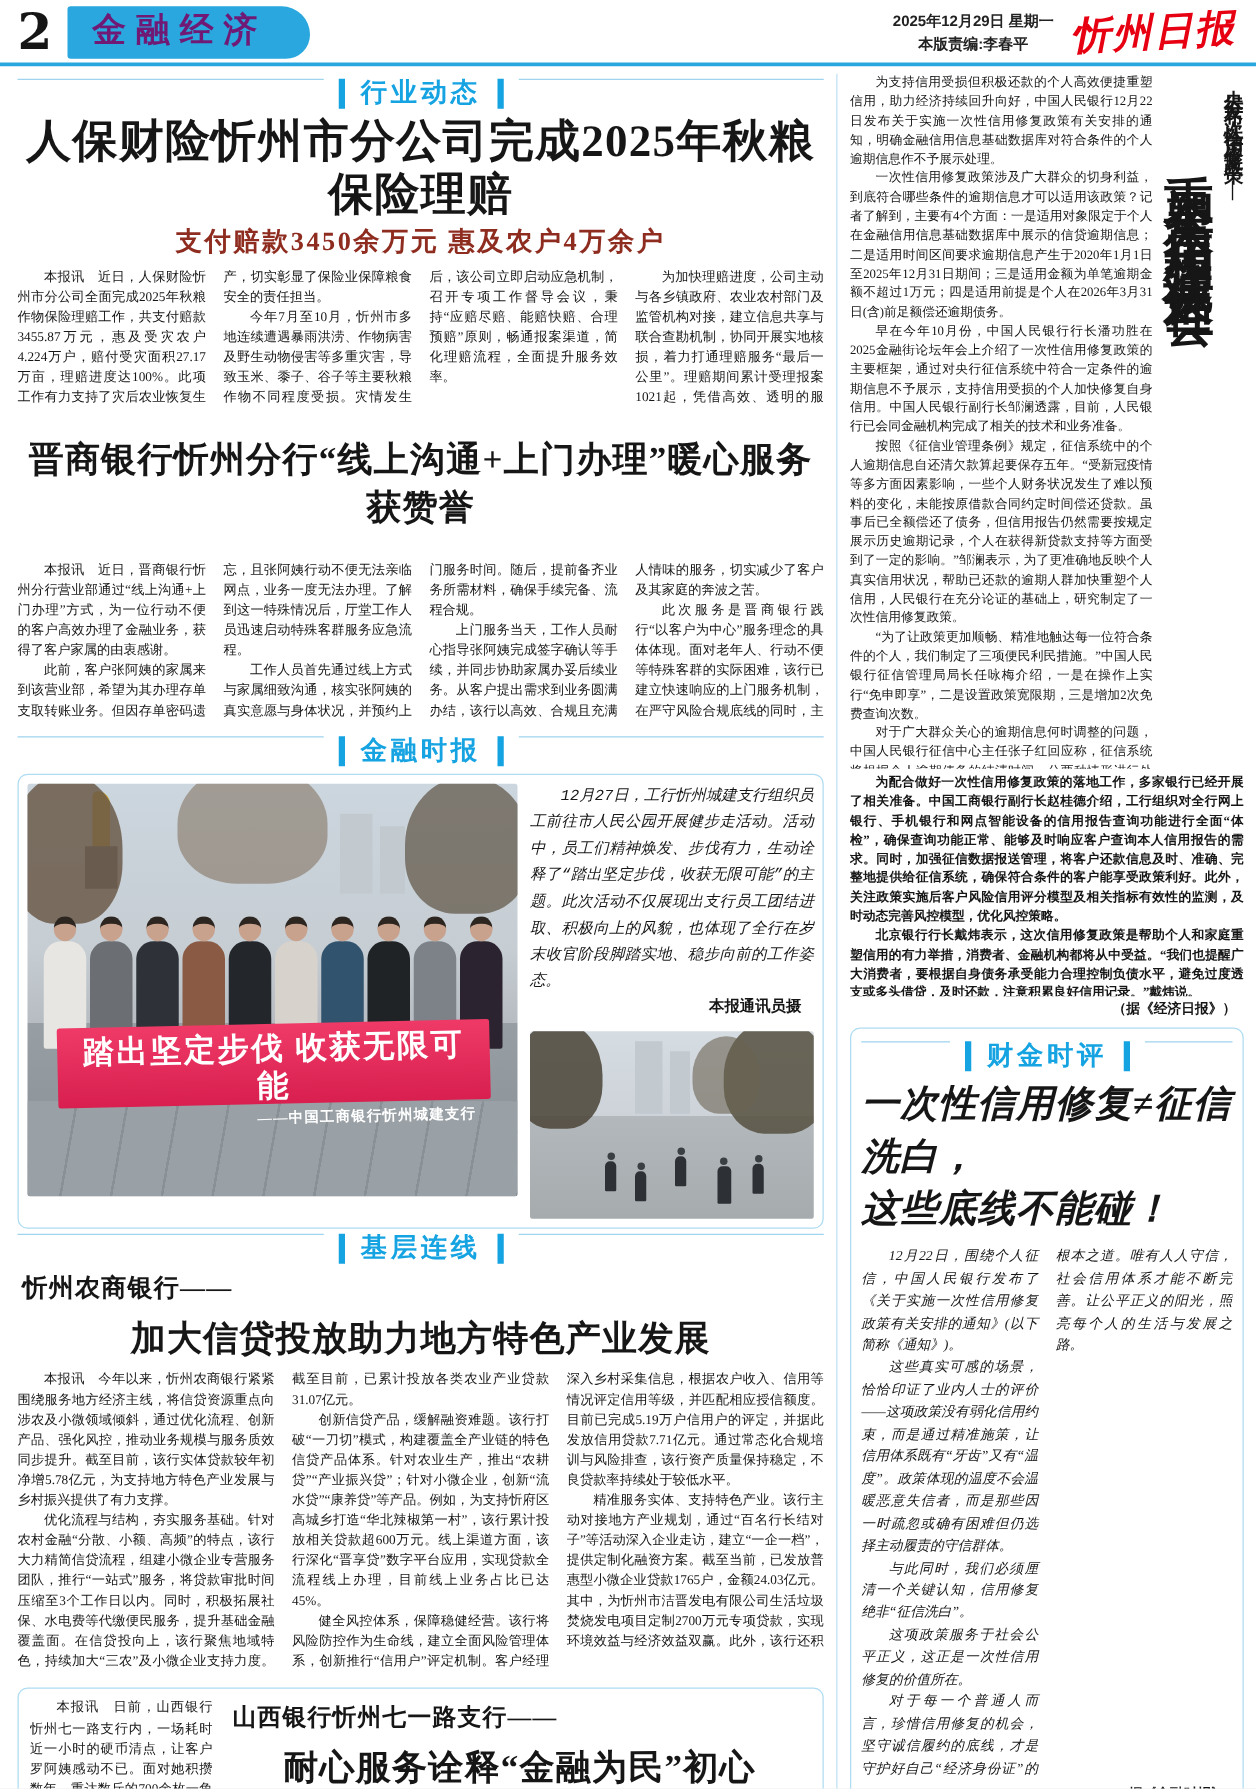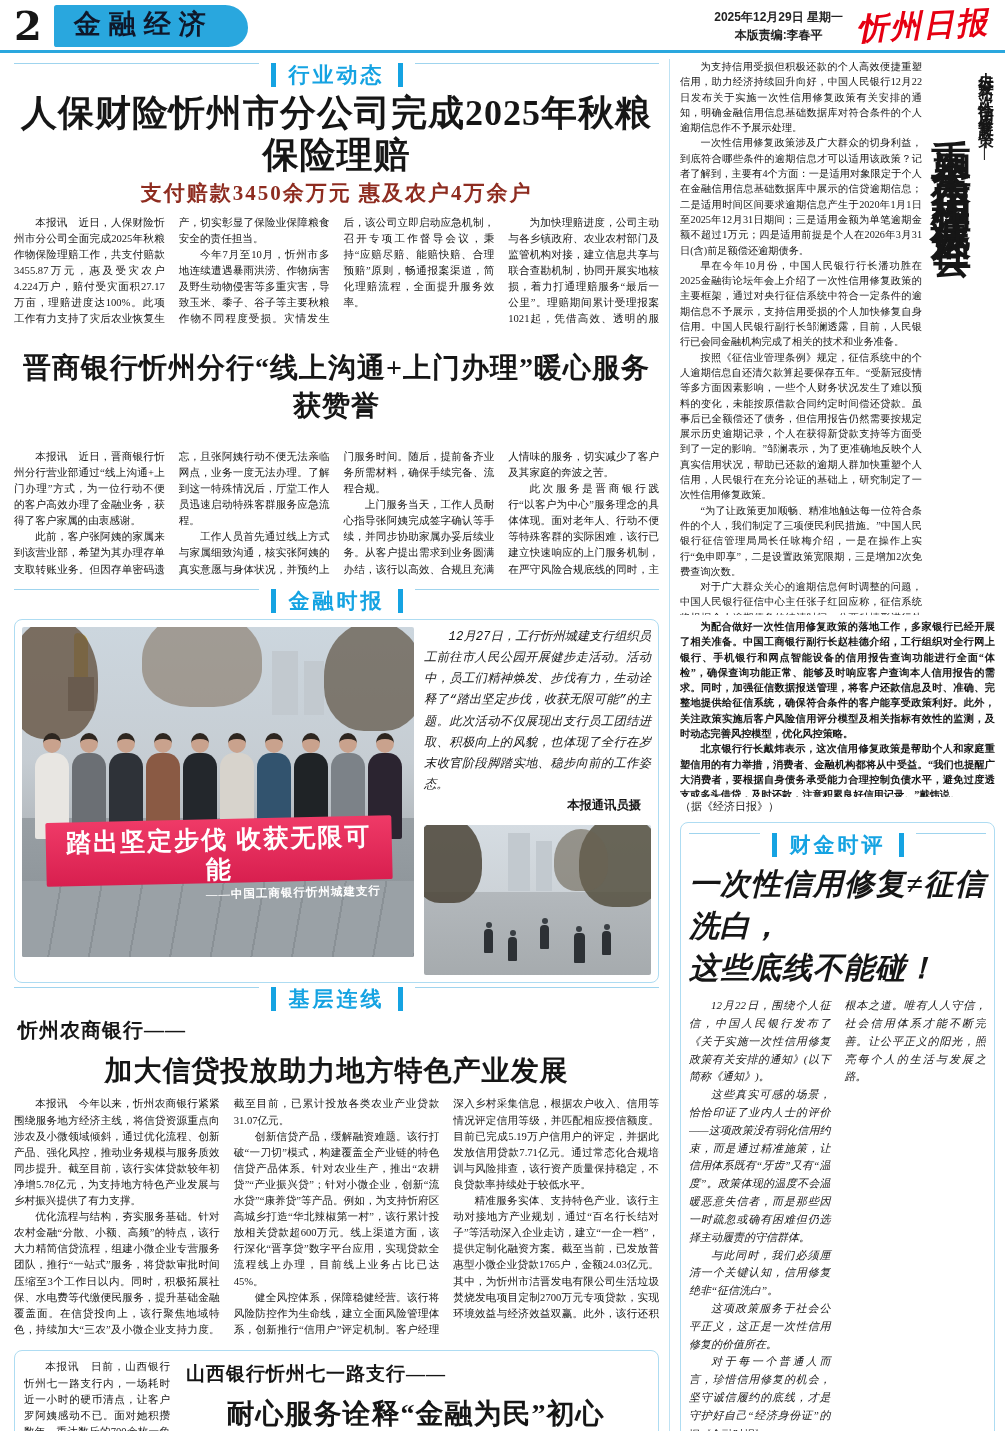--- a/index.html
+++ b/index.html
@@ -1,21 +1,21 @@
 <!DOCTYPE html>
 <html><head>
 <meta charset="utf-8">
 <style>
   html,body{margin:0;padding:0;background:#e9e9e9;}
   .page{width:1005px;height:1431px;background:#ffffff;margin:0 auto;position:relative;
         overflow:hidden;font-family:"Liberation Serif","DejaVu Serif",serif;color:#161616;box-sizing:border-box;}
   
   .hdr{display:flex;align-items:center;padding:7px 16px 5px 14px;height:50px;box-sizing:border-box;}
   .pnum{font-size:40px;font-weight:900;line-height:1;margin-right:12px;font-family:"DejaVu Serif",serif;}
-  .sec-tab{background:#29a7de;color:#0f172a;font-family:"Liberation Sans","DejaVu Sans",sans-serif;
+  .sec-tab{background:#29a7de;color:#701a75;font-family:"Liberation Sans","DejaVu Sans",sans-serif;
            font-weight:700;font-size:27px;letter-spacing:8px;padding:3px 34px 6px 20px;
            border-radius:3px 26px 22px 3px;line-height:1.2;}
   .hdr-right{margin-left:auto;display:flex;align-items:center;gap:14px;}
   .date-blk{text-align:center;font-family:"Liberation Sans","DejaVu Sans",sans-serif;
             font-size:12px;font-weight:700;line-height:1.5;color:#222;}
   .masthead{color:#e60012;font-size:31px;font-weight:900;font-style:italic;
             font-family:"DejaVu Serif",serif;transform:rotate(-3deg);letter-spacing:2px;}
   .top-rule{height:3px;background:#2aa7de;margin:0;}
   
   .content{display:flex;padding:6px 10px 8px 14px;gap:10px;box-sizing:border-box;}
@@ -71,21 +71,21 @@
   .art4-right{flex:1;min-width:0;}
   .art4-right .kicker{font-size:19px;}
   
   .feature-top{display:flex;gap:6px;}
   .feature-body{width:242px;flex:none;font-size:10.2px;line-height:1.5;text-align:justify;height:556px;overflow:hidden;}
   .body-sm p{margin:0;text-indent:2em;}
   .v-band{flex:1;display:flex;justify-content:flex-end;gap:4px;}
   .v-main{writing-mode:vertical-rl;font-size:40px;font-weight:900;letter-spacing:9px;margin-top:48px;line-height:1.1;}
   .v-kicker{writing-mode:vertical-rl;font-size:15.5px;font-weight:600;letter-spacing:5px;line-height:1.2;}
   .feature-cont{font-size:10.2px;line-height:1.5;text-align:justify;height:178px;overflow:hidden;margin-top:4px;font-weight:bold;}
-  .attribution{font-weight:400;font-size:11px;padding:2px 6px 0 0;}
+  .attribution{text-align:right;font-weight:700;font-size:11px;padding:2px 6px 0 0;}
   
   .commentary{margin-top:8px;padding:6px 8px 8px;}
   .cal-head{font-style:italic;font-weight:900;font-size:30px;line-height:1.4;letter-spacing:1px;margin:6px 0 8px;}
   .comm-body{column-count:2;column-gap:14px;column-fill:auto;font-size:11px;font-style:italic;
              line-height:1.62;text-align:justify;height:428px;overflow:hidden;}
   .comm-body p{margin:0;text-indent:2em;font-style:italic;}
 </style>
 </head>
 <body>
 

